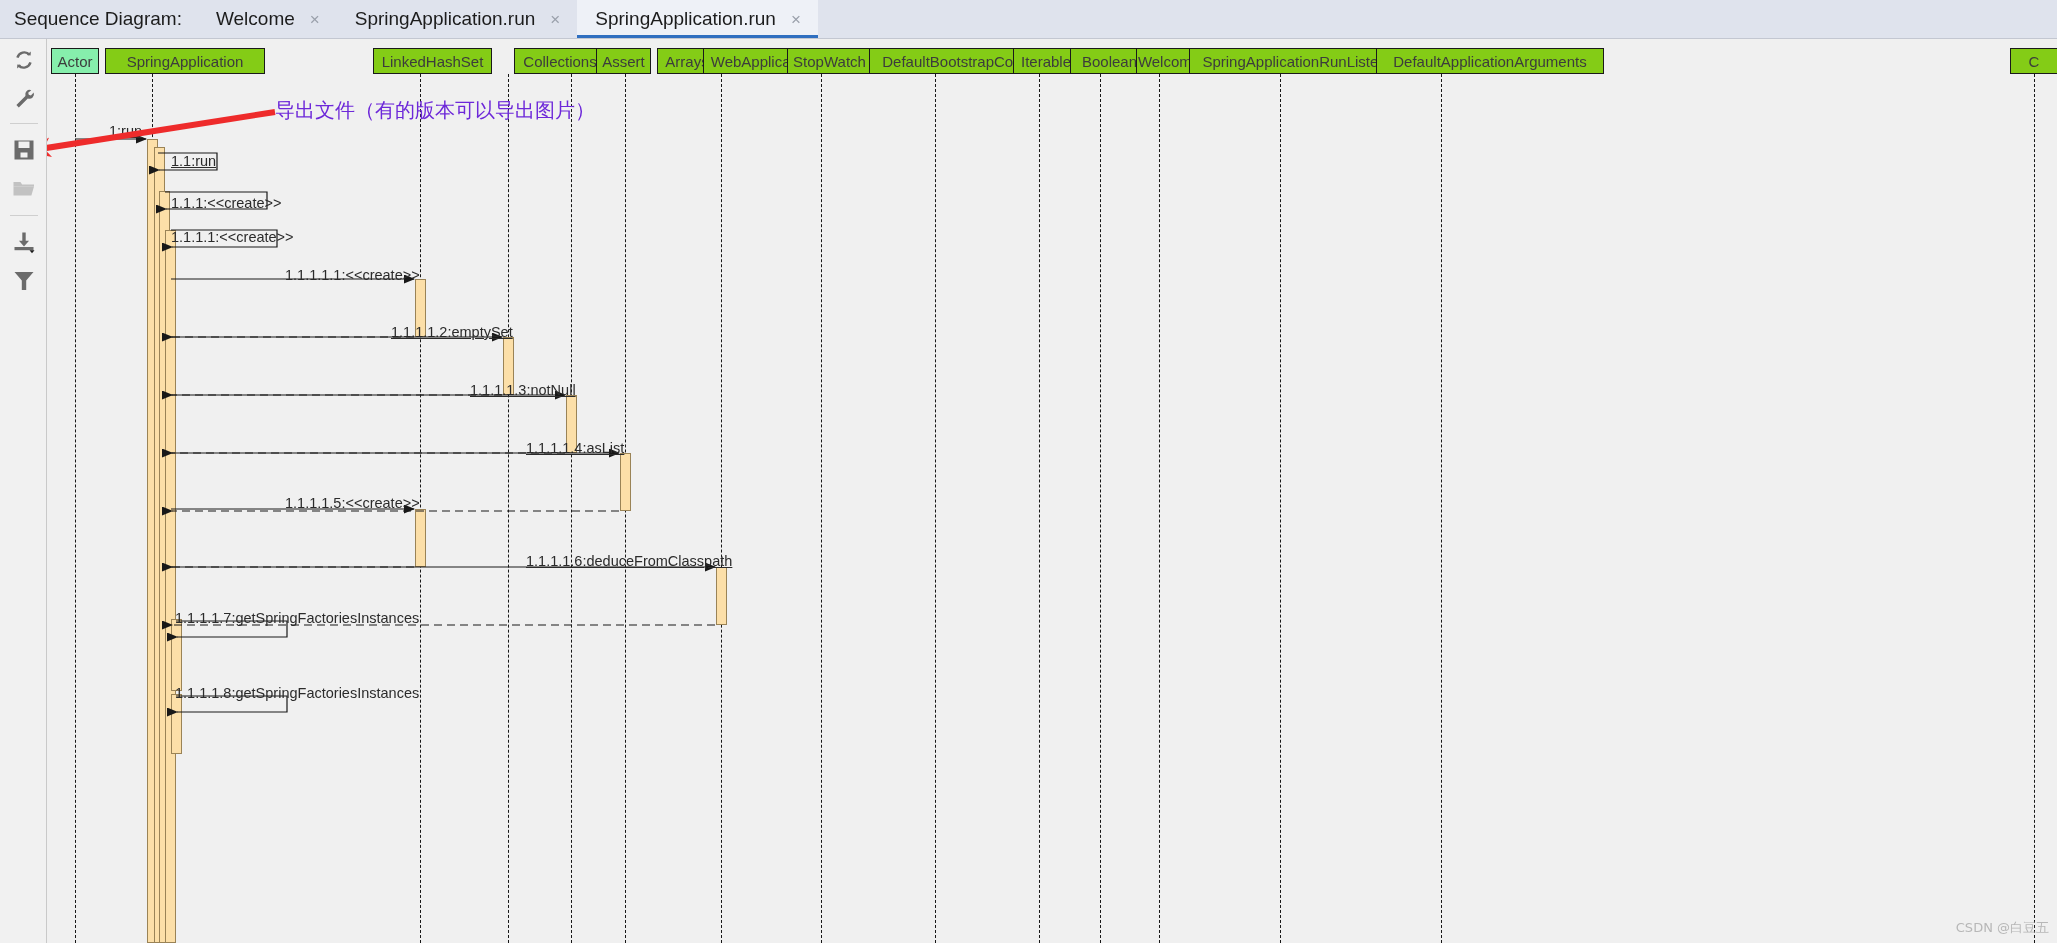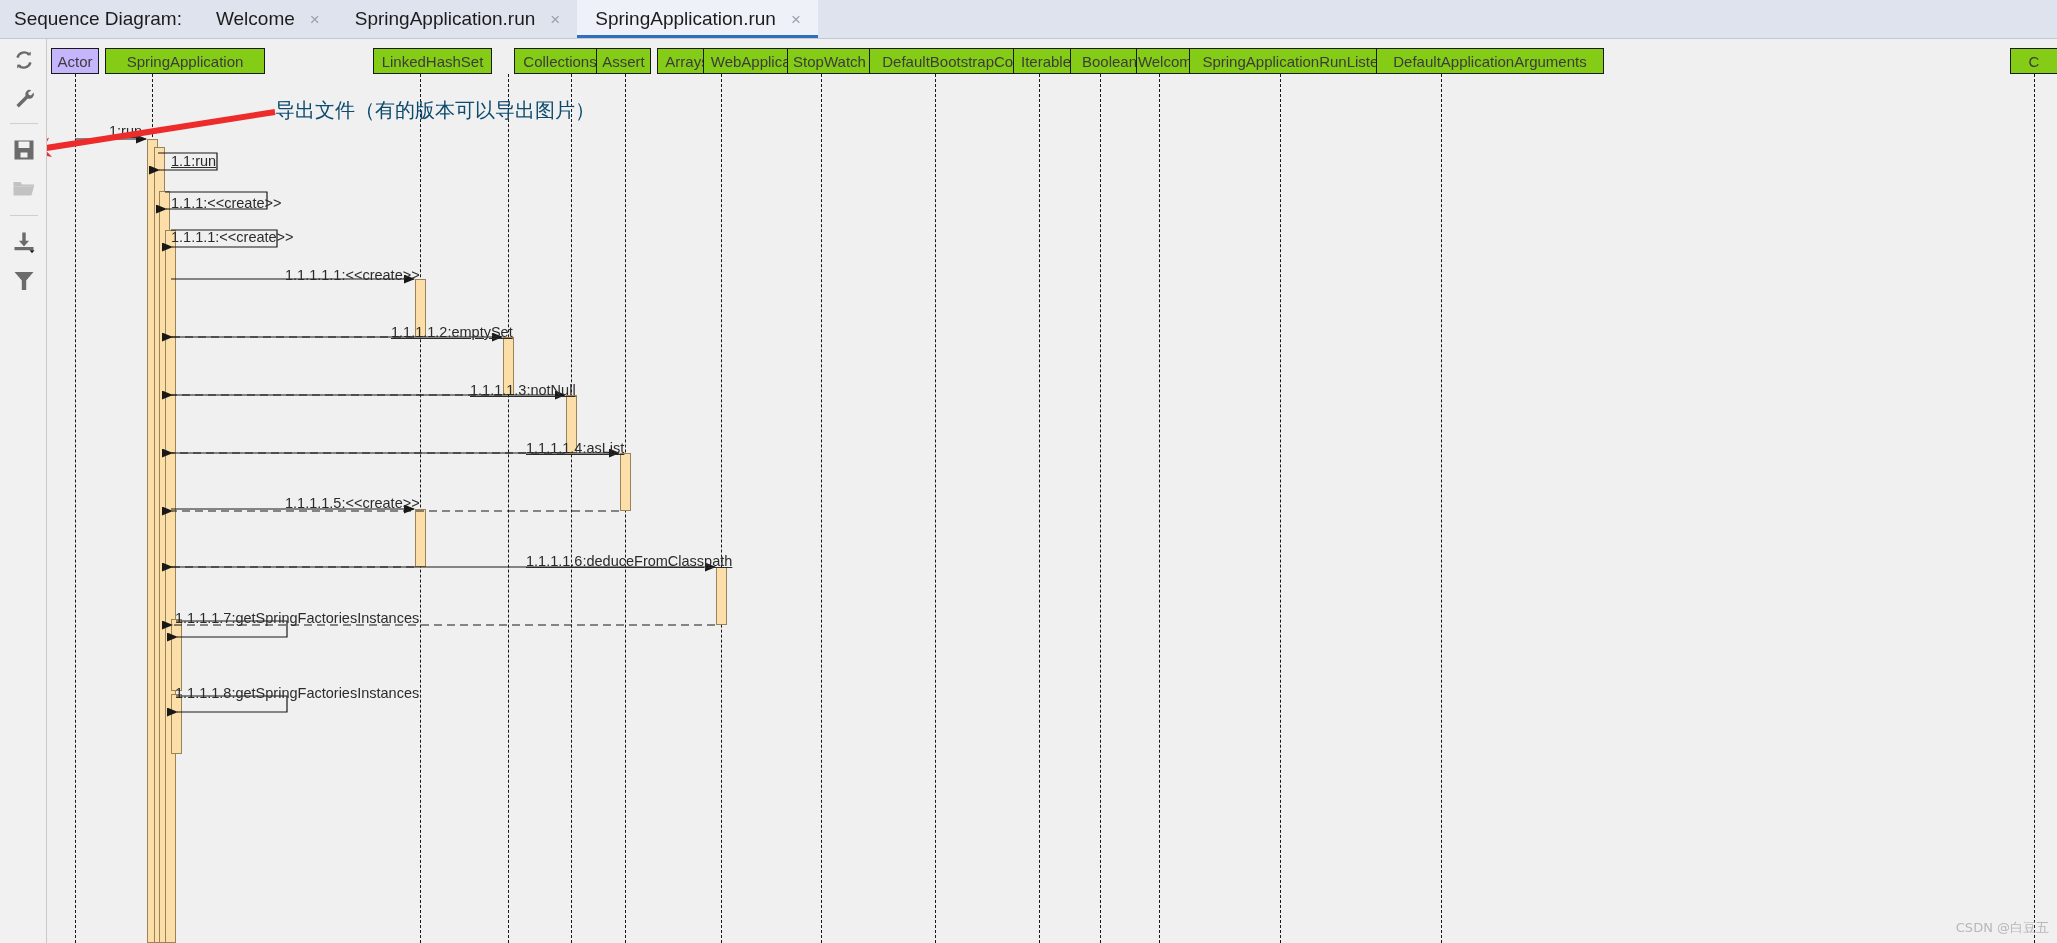--- a/index.html
+++ b/index.html
@@ -69,21 +69,21 @@
   
   .head {
     position: absolute;
     height: 26px;
     border: 1px solid #1a1a1a;
     display: flex; align-items: center; justify-content: center;
     font-size: 15px; color: #3c3c3c;
     white-space: nowrap;
     padding: 0 6px;
   }
-  .head.actor  { background: #c4b5fd; text-align: right; }
+  .head.actor  { background: #86efac; text-align: right; }
   .head.obj    { background: #84cc16; }
   .head.ital   { }
 
   
   .lifeline {
     position: absolute; width: 0;
     border-left: 1px dashed #181818;
   }
   
   .act {
@@ -99,21 +99,21 @@
     white-space: nowrap;
   }
   .msg.ul { text-decoration: underline; }
 
   
   #arrows { position: absolute; left: 0; top: 0; }
 
   
   #annot {
     position: absolute;
-    color: #0c4a6e; font-size: 20px; white-space: nowrap;
+    color: #6d28d9; font-size: 20px; white-space: nowrap;
     font-family: "DejaVu Sans", sans-serif;
   }
   #watermark {
     position: absolute; right: 8px; bottom: 6px;
     font-size: 13px; color: #b7b7b7; white-space: nowrap;
     font-family: "DejaVu Sans", sans-serif;
   }
 </style>
 </head>
 <body>

